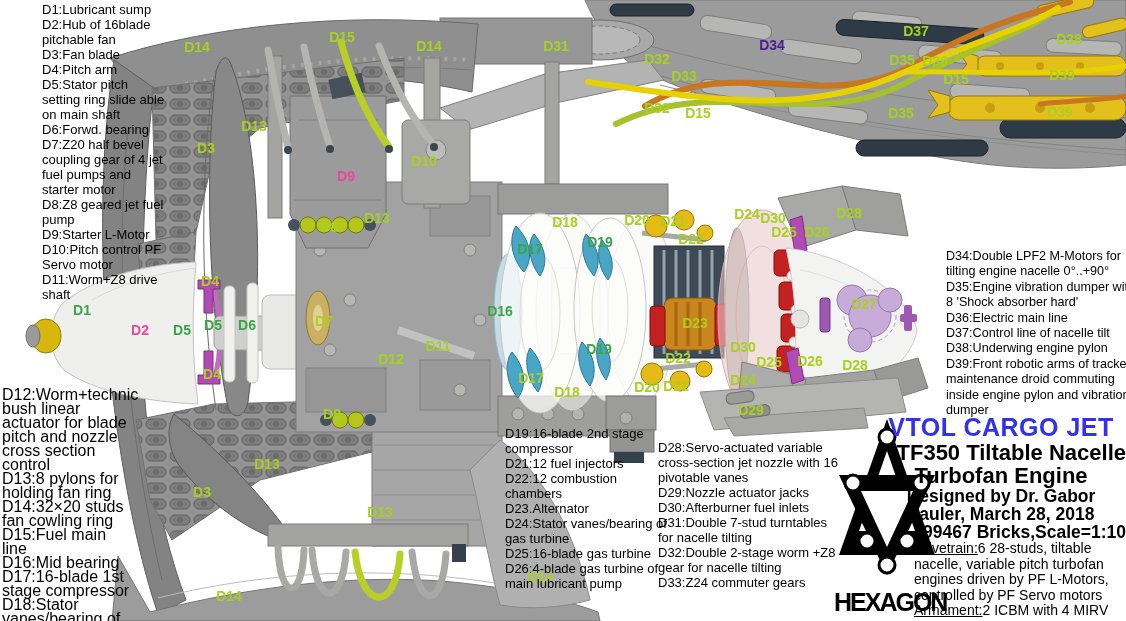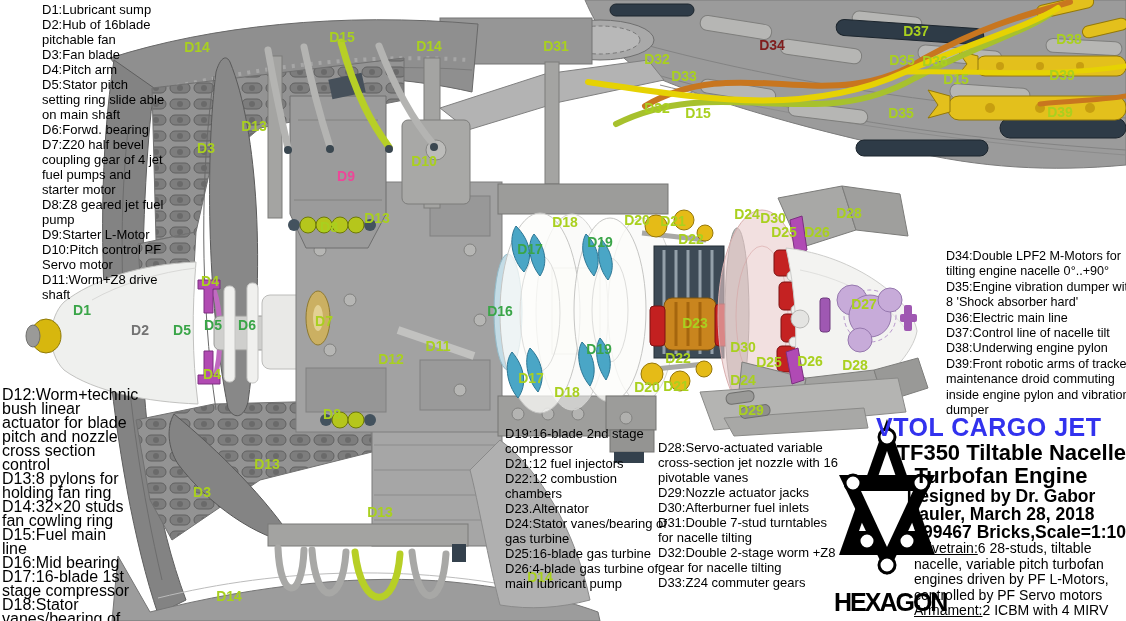--- a/index.html
+++ b/index.html
@@ -10,21 +10,21 @@
   .elabel{position:absolute;transform:translate(-50%,-50%);font-weight:bold;font-size:14px;
           white-space:nowrap;}
   .legend{position:absolute;z-index:4;font-size:13px;line-height:15px;}
   #legend-left-top{left:2px;top:2px;width:124px;margin-left:40px;}
   #legend-left-bottom{left:2px;top:388px;width:132px;font-size:16px;line-height:14px;}
   #legend-mid{left:505px;top:426px;width:168px;}
   #legend-mid-right{left:658px;top:440px;width:186px;}
   #legend-right{left:946px;top:249px;width:192px;font-size:12.6px;line-height:15.4px;}
   .legend-entry{margin:0;}
   #title-block{position:absolute;left:876px;top:414px;width:250px;z-index:5;}
-  .tb-title{font-size:25px;font-weight:bold;letter-spacing:.5px;text-align:left;line-height:27px;}
+  .tb-title{font-size:25px;font-weight:bold;letter-spacing:.5px;text-align:center;line-height:27px;}
   .tb-sub{font-size:22px;font-weight:bold;line-height:23px;}
   .tb-sub.r{text-align:right;}
   .tb-sub.c{text-align:center;}
   .tb-line{font-size:17.5px;font-weight:bold;line-height:18px;text-align:center;}
   .tb-line.r{text-align:right;}
   .tb-para{font-size:14px;line-height:15.6px;margin-left:38px;width:212px;text-align:left;}
   .u{text-decoration:underline;}
   #logo{position:absolute;left:834px;top:417px;width:106px;text-align:center;z-index:4;}
   #logo-text{font-size:25px;font-weight:bold;letter-spacing:-2px;line-height:26px;color:#000;}
 </style>
@@ -287,40 +287,40 @@
     </g>
   </svg>
 
   <div id="label-layer">
       <span class="elabel" style="left: 197px; top: 47px; color: rgb(169, 208, 31);">D14</span>
       <span class="elabel" style="left: 342px; top: 37px; color: rgb(169, 208, 31);">D15</span>
       <span class="elabel" style="left: 429px; top: 46px; color: rgb(169, 208, 31);">D14</span>
       <span class="elabel" style="left: 556px; top: 46px; color: rgb(169, 208, 31);">D31</span>
       <span class="elabel" style="left: 657px; top: 59px; color: rgb(169, 208, 31);">D32</span>
       <span class="elabel" style="left: 684px; top: 76px; color: rgb(169, 208, 31);">D33</span>
-      <span class="elabel" style="left: 772px; top: 45px; color: #7f1d1d;">D34</span>
+      <span class="elabel" style="left: 772px; top: 45px; color: #4c1d95;">D34</span>
       <span class="elabel" style="left: 657px; top: 108px; color: rgb(169, 208, 31);">D32</span>
       <span class="elabel" style="left: 698px; top: 113px; color: rgb(169, 208, 31);">D15</span>
       <span class="elabel" style="left: 916px; top: 31px; color: rgb(169, 208, 31);">D37</span>
       <span class="elabel" style="left: 1069px; top: 39px; color: rgb(169, 208, 31);">D38</span>
       <span class="elabel" style="left: 902px; top: 60px; color: rgb(169, 208, 31);">D35</span>
       <span class="elabel" style="left: 935px; top: 61px; color: rgb(169, 208, 31);">D36</span>
       <span class="elabel" style="left: 956px; top: 79px; color: rgb(169, 208, 31);">D15</span>
       <span class="elabel" style="left: 1062px; top: 75px; color: rgb(169, 208, 31);">D39</span>
       <span class="elabel" style="left: 901px; top: 113px; color: rgb(169, 208, 31);">D35</span>
       <span class="elabel" style="left: 1060px; top: 112px; color: rgb(169, 208, 31);">D39</span>
       <span class="elabel" style="left: 254px; top: 126px; color: rgb(169, 208, 31);">D13</span>
       <span class="elabel" style="left: 206px; top: 148px; color: rgb(169, 208, 31);">D3</span>
       <span class="elabel" style="left: 346px; top: 176px; color: #ec4899;">D9</span>
       <span class="elabel" style="left: 424px; top: 161px; color: rgb(169, 208, 31);">D10</span>
       <span class="elabel" style="left: 329px; top: 227px; color: rgb(169, 208, 31);">D8</span>
       <span class="elabel" style="left: 377px; top: 218px; color: rgb(169, 208, 31);">D13</span>
       <span class="elabel" style="left: 82px; top: 310px; color: rgb(58, 165, 72);">D1</span>
       <span class="elabel" style="left: 210px; top: 281px; color: rgb(169, 208, 31);">D4</span>
-      <span class="elabel" style="left: 140px; top: 330px; color: #737373;">D2</span>
+      <span class="elabel" style="left: 140px; top: 330px; color: #ec4899;">D2</span>
       <span class="elabel" style="left: 182px; top: 330px; color: rgb(58, 165, 72);">D5</span>
       <span class="elabel" style="left: 213px; top: 325px; color: rgb(58, 165, 72);">D5</span>
       <span class="elabel" style="left: 247px; top: 325px; color: rgb(58, 165, 72);">D6</span>
       <span class="elabel" style="left: 212px; top: 374px; color: rgb(169, 208, 31);">D4</span>
       <span class="elabel" style="left: 324px; top: 321px; color: rgb(169, 208, 31);">D7</span>
       <span class="elabel" style="left: 438px; top: 346px; color: rgb(169, 208, 31);">D11</span>
       <span class="elabel" style="left: 391px; top: 359px; color: rgb(169, 208, 31);">D12</span>
       <span class="elabel" style="left: 500px; top: 311px; color: rgb(58, 165, 72);">D16</span>
       <span class="elabel" style="left: 530px; top: 249px; color: rgb(58, 165, 72);">D17</span>
       <span class="elabel" style="left: 531px; top: 378px; color: rgb(169, 208, 31);">D17</span>

